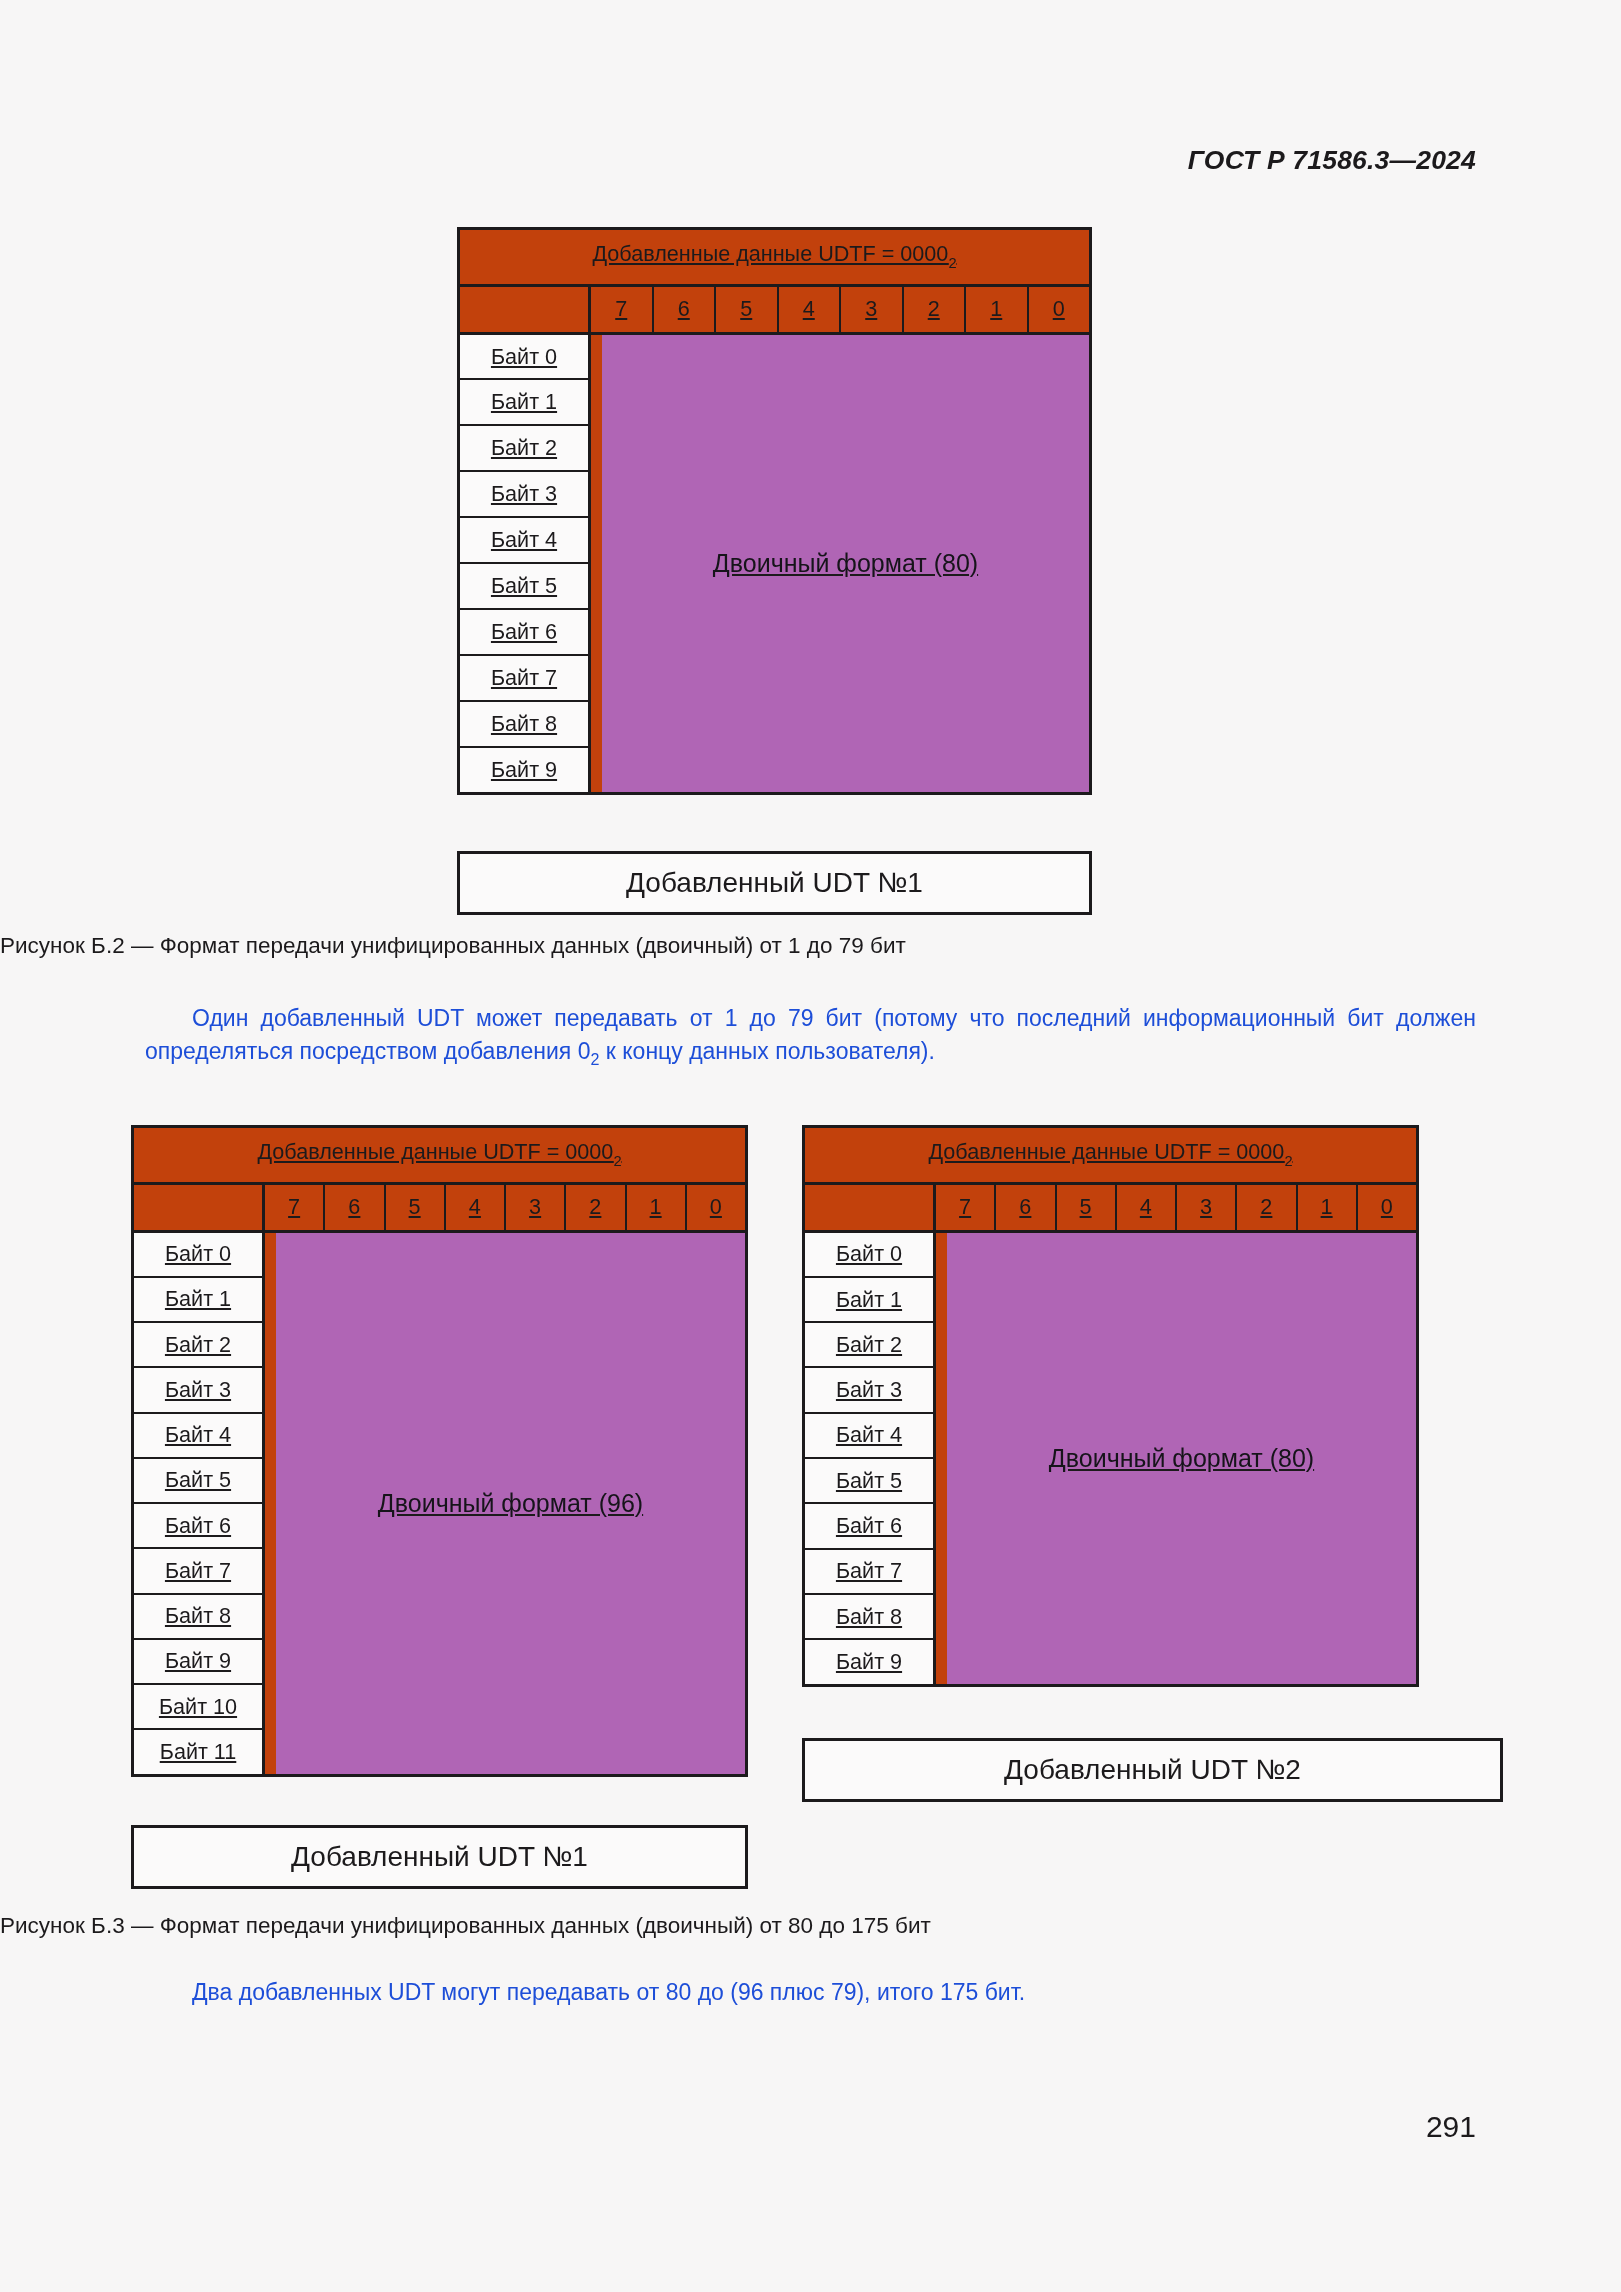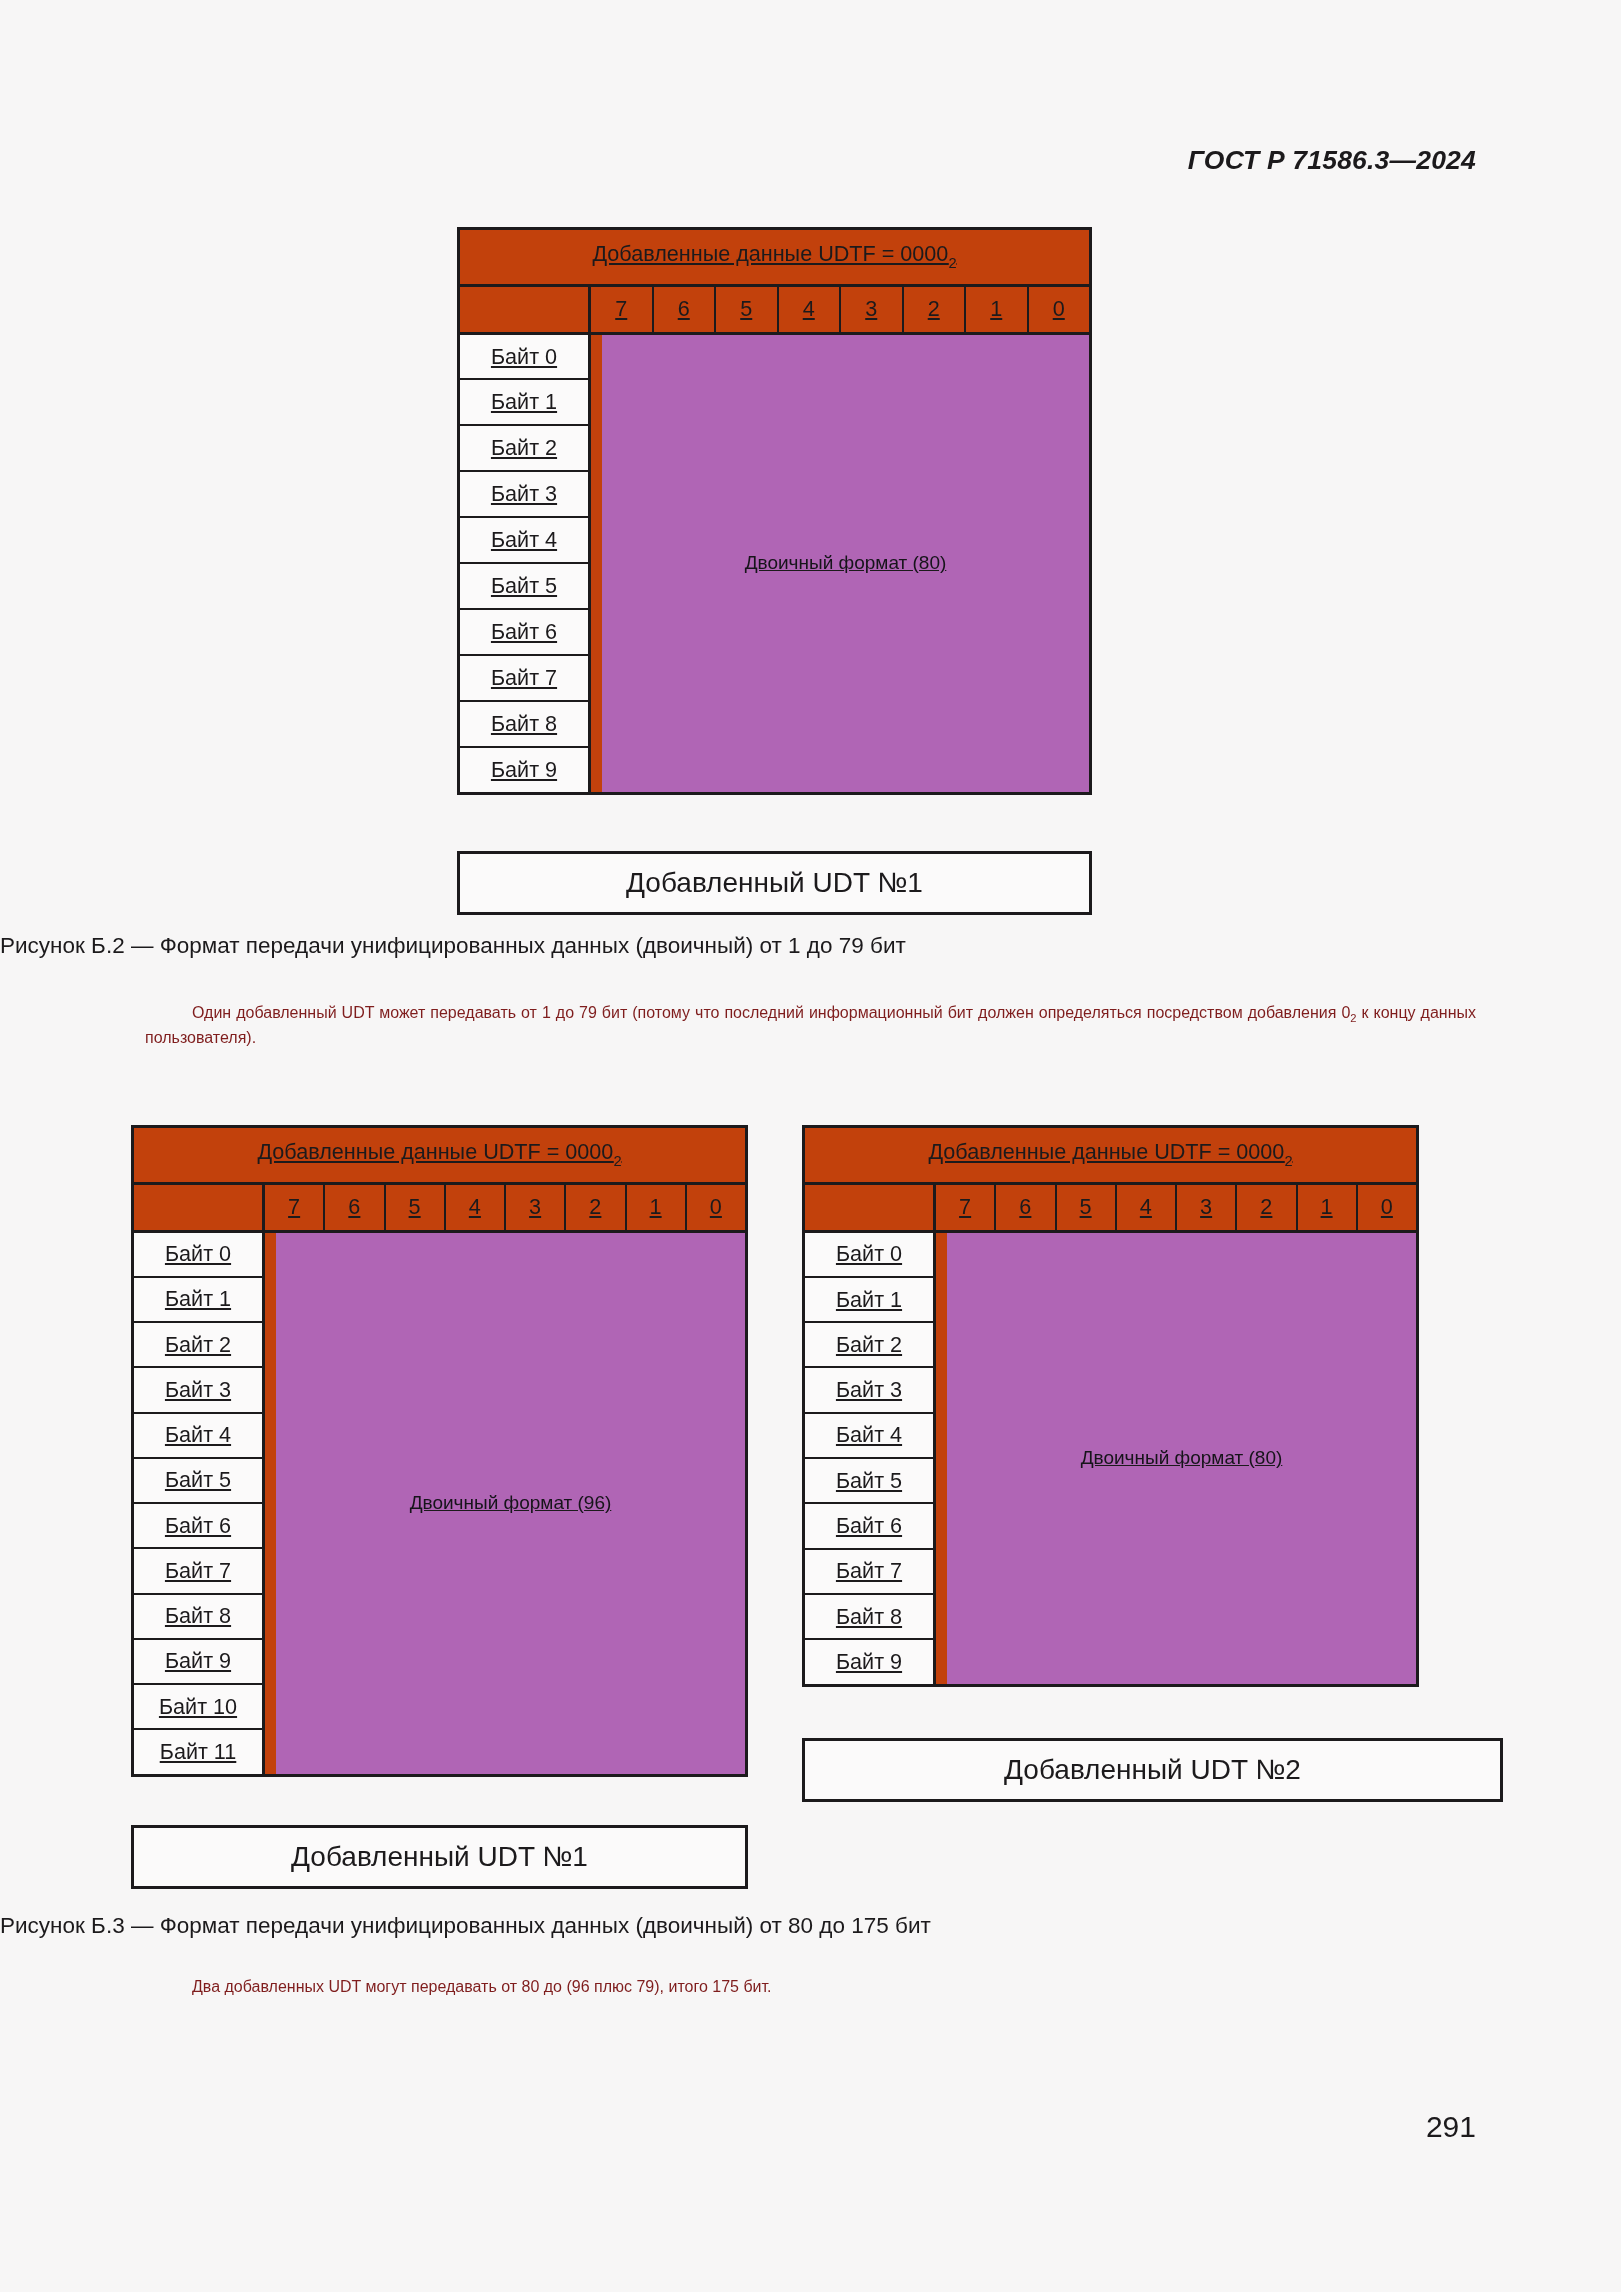--- a/index.html
+++ b/index.html
@@ -90,21 +90,21 @@
     box-sizing: border-box;
     background: #fbfafa;
   }
   .byte-cell:last-child { border-bottom: none; }
   .data-block {
     flex: 1 1 auto;
     background: #b065b5;
     display: flex;
     align-items: center;
     justify-content: center;
-    font-size: 19px;
+    font-size: 25px;
     color: #16141a;
     box-sizing: border-box;
   }
 
   
   .udt-box {
     border: 3.9px solid #1c1a1c;
     background: #fbfafa;
     text-align: center;
     font-size: 28px;
@@ -115,24 +115,24 @@
   
   .fig-caption {
     position: absolute;
     width: 100%;
     font-size: 22.5px;
   }
 
   
   .para {
     position: absolute;
-    font-size: 16px;
+    font-size: 23px;
     line-height: 1.42;
     text-align: justify;
-    color: #7f1d1d;
+    color: #1d4ed8;
   }
   .para sub {
     font-size: 0.7em;
     vertical-align: -0.4em;
   }
   .indent { text-indent: 47px; }
 
   .page-number {
     position: absolute;
     bottom: 149px;

